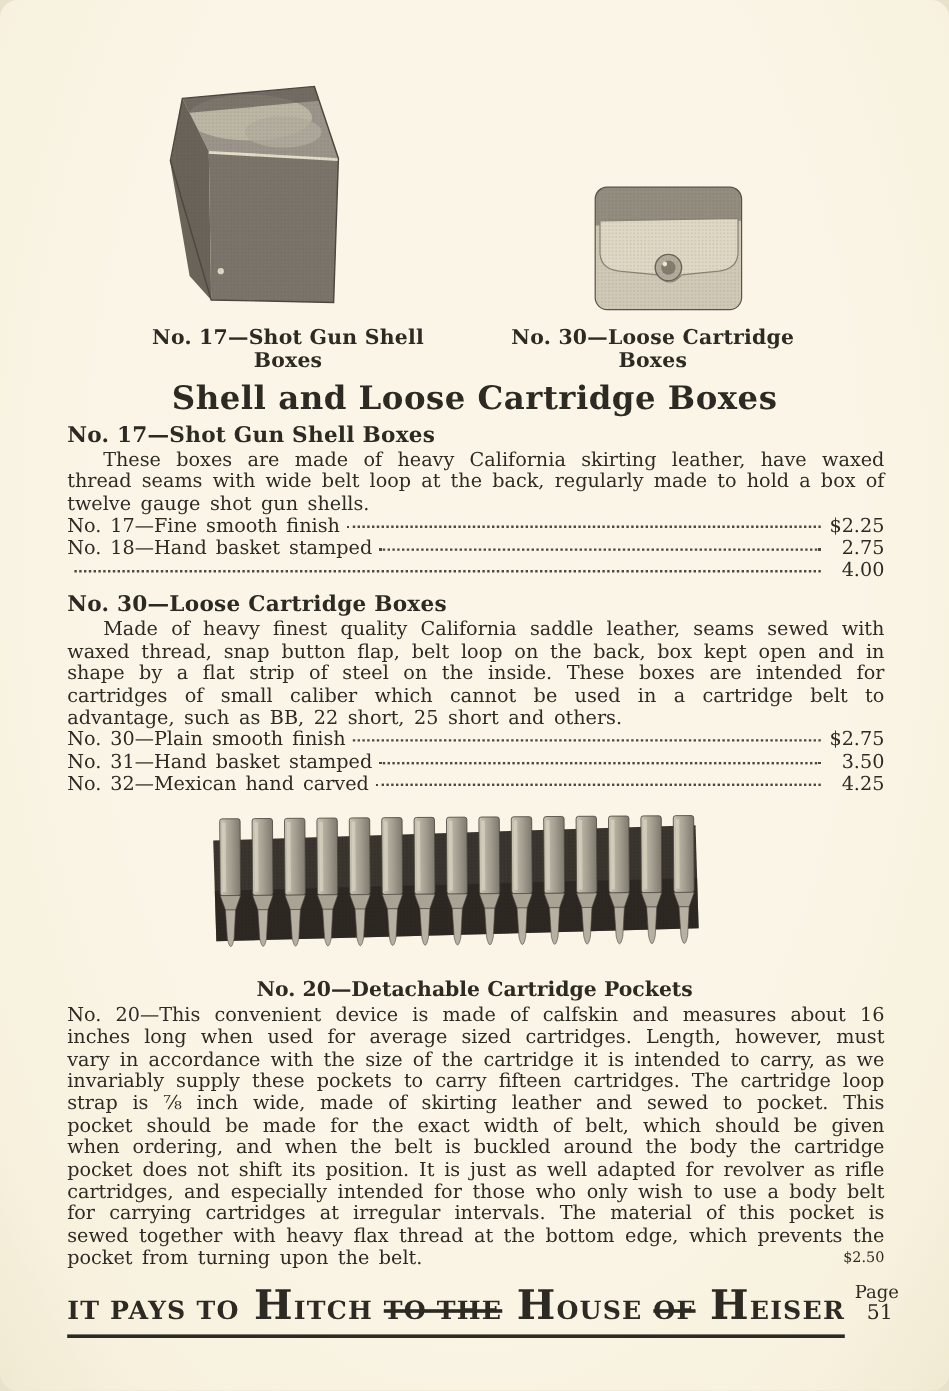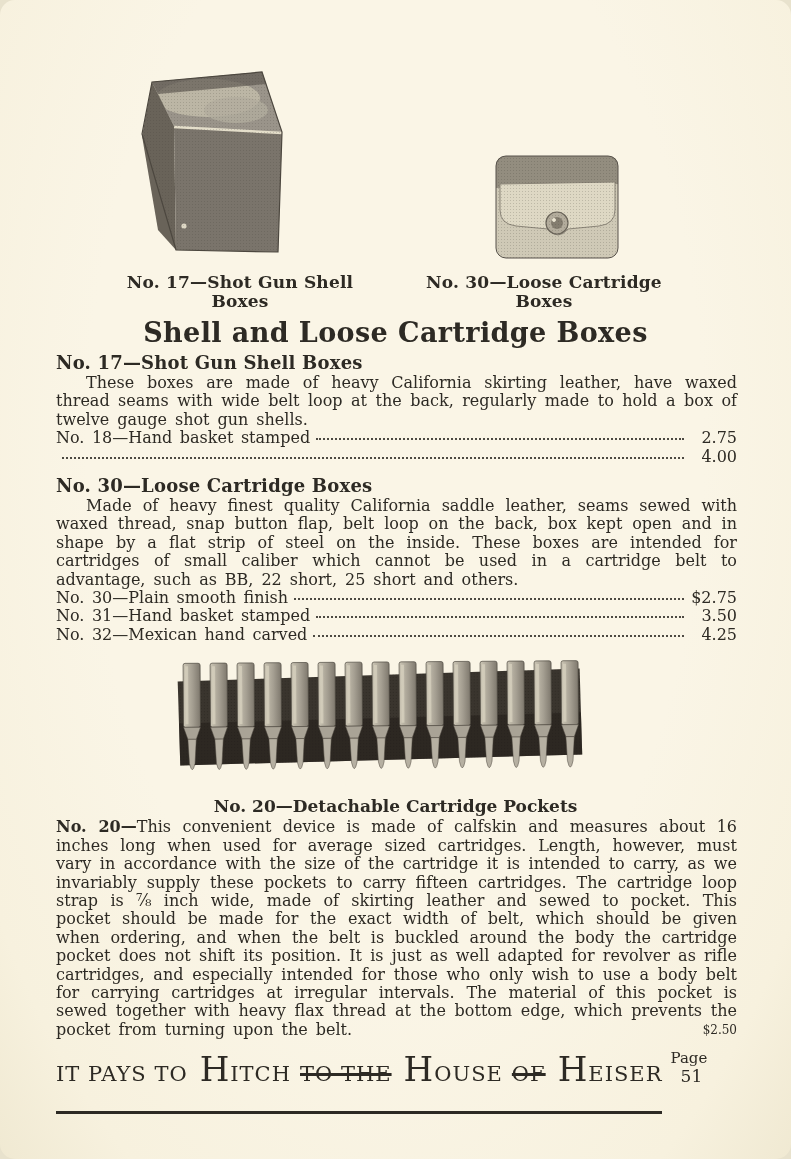--- a/index.html
+++ b/index.html
@@ -35,36 +35,36 @@
   .content{margin:0 54px 0 56px;}
   .sec-heading{
     font-size:18px;line-height:19px;font-weight:bold;letter-spacing:.2px;
     margin:6px 0 2px;
   }
   .body-text{
     font-size:16px;line-height:18.4px;margin:0;
     text-align:justify;word-spacing:.18em;
   }
   .indent{text-indent:30px;}
-  .lead-bold{font-weight:bold;}
+  .lead-bold{font-weight:normal;}
   
   .price-row{display:flex;align-items:baseline;font-size:16px;line-height:18.4px;}
   .price-label{white-space:nowrap;word-spacing:.15em;}
   .leader{flex:1;border-bottom:2px dotted rgba(45,42,36,.85);transform:translateY(-3px);margin:0 3px 0 6px;}
   .price-val{width:50px;text-align:right;white-space:nowrap;}
   
   .figure-row{margin:14px 0 0 176px;width:408px;transform:rotate(-.4deg);}
   .fig-caption{margin-top:5px;text-align:center;font-weight:bold;font-size:17px;line-height:19px;}
   .p20{margin-top:2px;}
   .price-inline{float:right;font-size:12px;}
   
   .footer-row{margin:15px 54px 0 56px;display:flex;align-items:flex-start;}
   .slogan{
-    text-transform:uppercase;font-weight:normal;white-space:nowrap;
-    border-bottom:3px solid var(--ink);padding-bottom:20px;line-height:30px;
+    text-transform:uppercase;font-weight:bold;white-space:nowrap;
+    border-bottom:3px solid var(--ink);padding-bottom:3px;line-height:30px;
     letter-spacing:1px;
   }
   .s-small{font-size:21px;}
   .s-cap{font-size:34px;margin-left:12px;}
   .s-cap:first-child{margin-left:0;}
   .s-mid{font-size:21px;}
   .s-strike{
     font-size:21px;margin-left:9px;
     text-decoration:line-through;text-decoration-thickness:2.5px;
   }
@@ -136,20 +136,25 @@
     <div class="cap cap-right">No. 30—Loose Cartridge Boxes</div>
   </div>
 
   <h1 class="main-title">Shell and Loose Cartridge Boxes</h1>
 
   <div class="content">
 
     <section>
       <h2 class="sec-heading">No. 17—Shot Gun Shell Boxes</h2>
       <p class="body-text indent">These boxes are made of heavy California skirting leather, have waxed thread seams with wide belt loop at the back, regularly made to hold a box of twelve gauge shot gun shells.</p>
+      <div class="price-row">
+        <span class="price-label">No. 17—Fine smooth finish</span>
+        <span class="leader"></span>
+        <span class="price-val">$2.25</span>
+      </div>
       <div class="price-row">
         <span class="price-label">No. 18—Hand basket stamped</span>
         <span class="leader"></span>
         <span class="price-val">2.75</span>
       </div>
       <div class="price-row">
         <span class="leader"></span>
         <span class="price-val">4.00</span>
       </div>
     </section>

